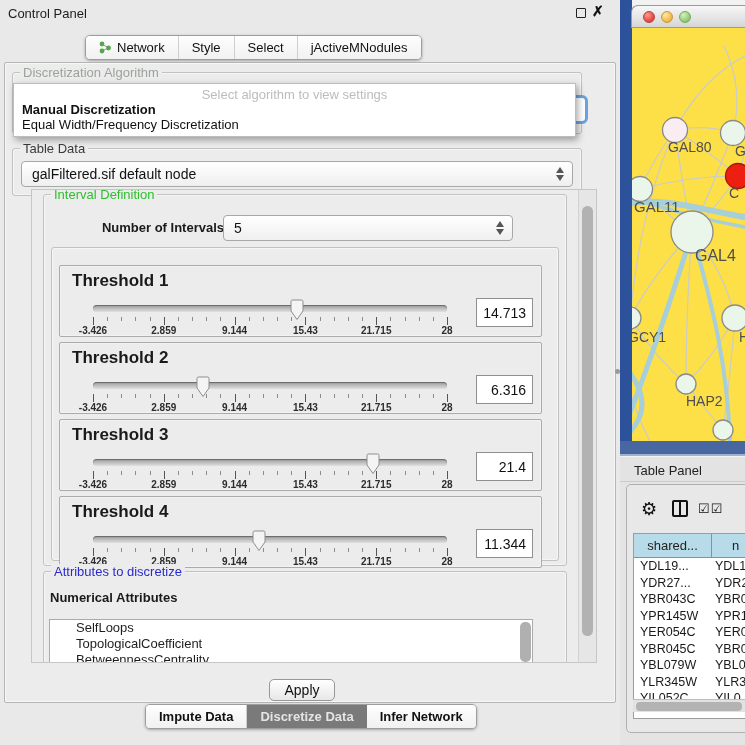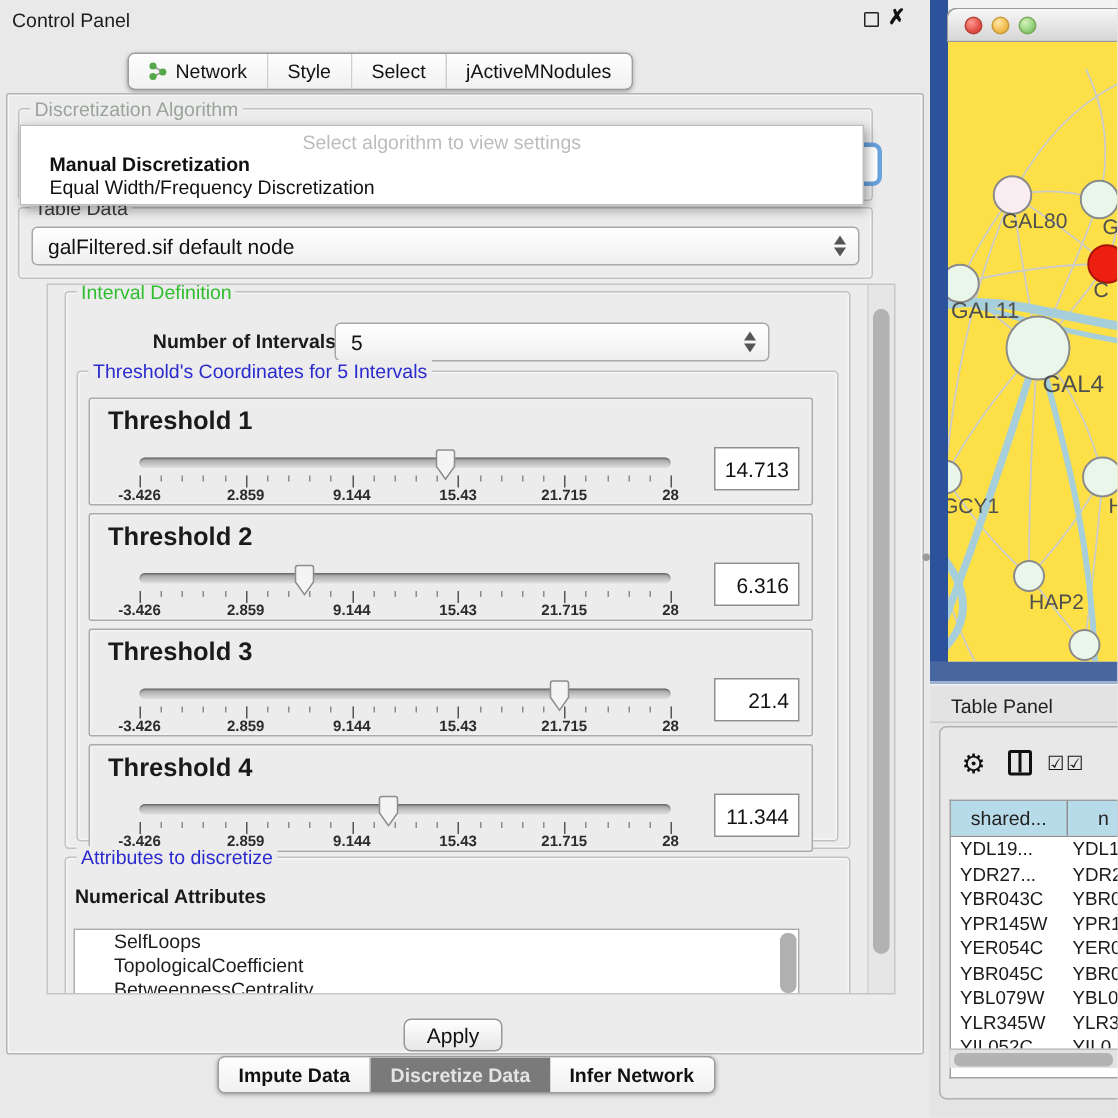--- a/index.html
+++ b/index.html
@@ -32,24 +32,24 @@
   .t-blue  { color:#2a2ace; }
   .t-dark  { color:#3a3a3a; }
   .t-faded { color:#9ba39b; }
 
   .algo-group  { left:12px; top:72px; width:570px; height:62px; }
   .focus-sliver { position:absolute; left:558px; top:95px; width:30px; height:29px; border:3px solid #6aa2dc;
                   border-radius:6px; background:#fff; z-index:1; }
   .popup { position:absolute; left:13px; top:83px; width:563px; height:54px; background:#fff; border:1px solid #bdbdbd;
            box-shadow:2px 3px 7px rgba(0,0,0,.35); z-index:2; }
   .popup-hint { text-align:center; font-size:13px; color:#bcbcbc; padding-top:3px; }
-  .popup-opt  { font-size:13px; line-height:15px; padding-left:19px; color:#111; }
+  .popup-opt  { font-size:13px; line-height:15px; padding-left:8px; color:#111; }
   .popup-opt.bold { font-weight:bold; }
 
-  .tabledata-group { left:12px; top:138px; width:570px; height:48px; }
+  .tabledata-group { left:12px; top:148px; width:570px; height:48px; }
 
   .combo { position:absolute; height:26px; background:linear-gradient(#ffffff,#efefef); border:1px solid #a8a8a8;
            border-radius:4px; font-size:14px; line-height:24px; padding-left:10px; color:#111; }
   .combo .stepper { position:absolute; right:7px; top:4px; width:9px; height:16px; }
   .combo .stepper i { position:absolute; left:0; width:0; height:0; border-left:4.5px solid transparent; border-right:4.5px solid transparent; }
   .combo .stepper .up { top:1px; border-bottom:6px solid #555; }
   .combo .stepper .dn { bottom:1px; border-top:6px solid #555; }
 
   .scrollpane { position:absolute; left:31px; top:189px; width:566px; height:474px; background:#ececec;
                 border:1px solid #c6c6c6; overflow:hidden; }
@@ -183,21 +183,20 @@
     </div>
     <div class="count-label">Number of Intervals</div>
     <div class="combo count-combo">
       <span>5</span>
       <span class="stepper">
           <i class="up"></i>
           <i class="dn"></i>
         </span>
     </div>
     <div class="group thr-group" id="thr-group">
-      <span class="group-title t-blue">Threshold's Coordinates for 5 Intervals</span>
 
   <div class="threshold" style="top: 17px;">
     <div class="th-label">Threshold 1</div>
     <div class="th-track"></div>
     <svg class="th-thumb" width="16" height="22" viewBox="0 0 16 22" style="left: 229.328px;">
       <path d="M2 2.5 Q2 1 3.5 1 L12.5 1 Q14 1 14 2.5 L14 12 L8 20.5 L2 12 Z" fill="#f4f4f4" stroke="#8d8d8d" stroke-width="1"></path>
     </svg>
     <div class="th-ticks">
             <i class="major" style="left: 0px;"></i>
             <i class="minor" style="left: 14.16px;"></i>

